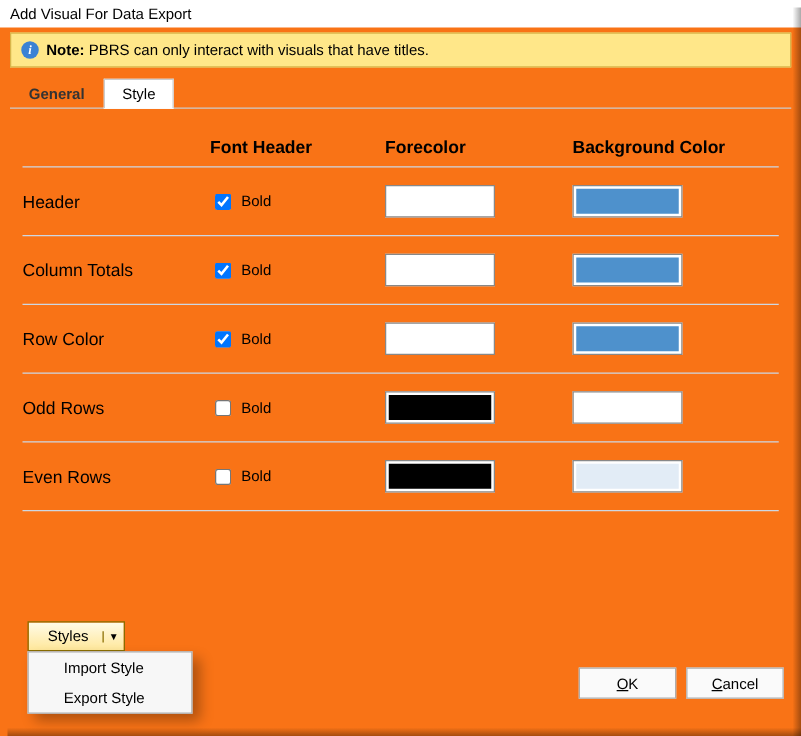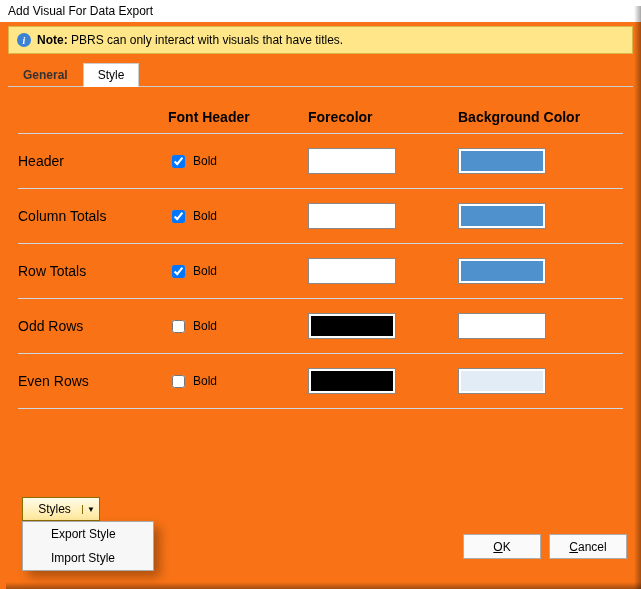--- a/index.html
+++ b/index.html
@@ -237,21 +237,21 @@
               <div class="color-swatch-inner" style="background:#ffffff"></div>
             </div>
           </div>
           <div>
             <div class="color-swatch">
               <div class="color-swatch-inner" style="background:#4e91cc"></div>
             </div>
           </div>
         </div>
         <div class="grid-row">
-          <div class="row-label">Row Totals</div>
+          <div class="row-label">Row Color</div>
           <div class="bold-check">
             <input type="checkbox" checked="" style="">
             <span>Bold</span>
           </div>
           <div>
             <div class="color-swatch">
               <div class="color-swatch-inner" style="background:#ffffff"></div>
             </div>
           </div>
           <div>
@@ -296,22 +296,22 @@
         </div>
       </div>
   </div>
 
   <div class="styles-btn">
     <span class="text">Styles</span>
     <span class="arrow">▼</span>
   </div>
 
   <div class="dropdown-menu">
+    <div class="menu-item">Import Style</div>
     <div class="menu-item">Export Style</div>
-    <div class="menu-item">Import Style</div>
   </div>
 
   <div class="button-row">
     <div class="btn"><u>O</u>K</div>
     <div class="btn"><u>C</u>ancel</div>
   </div>
 
   <div class="shadow-edge-r"></div>
   <div class="shadow-edge-b"></div>
 </div>

